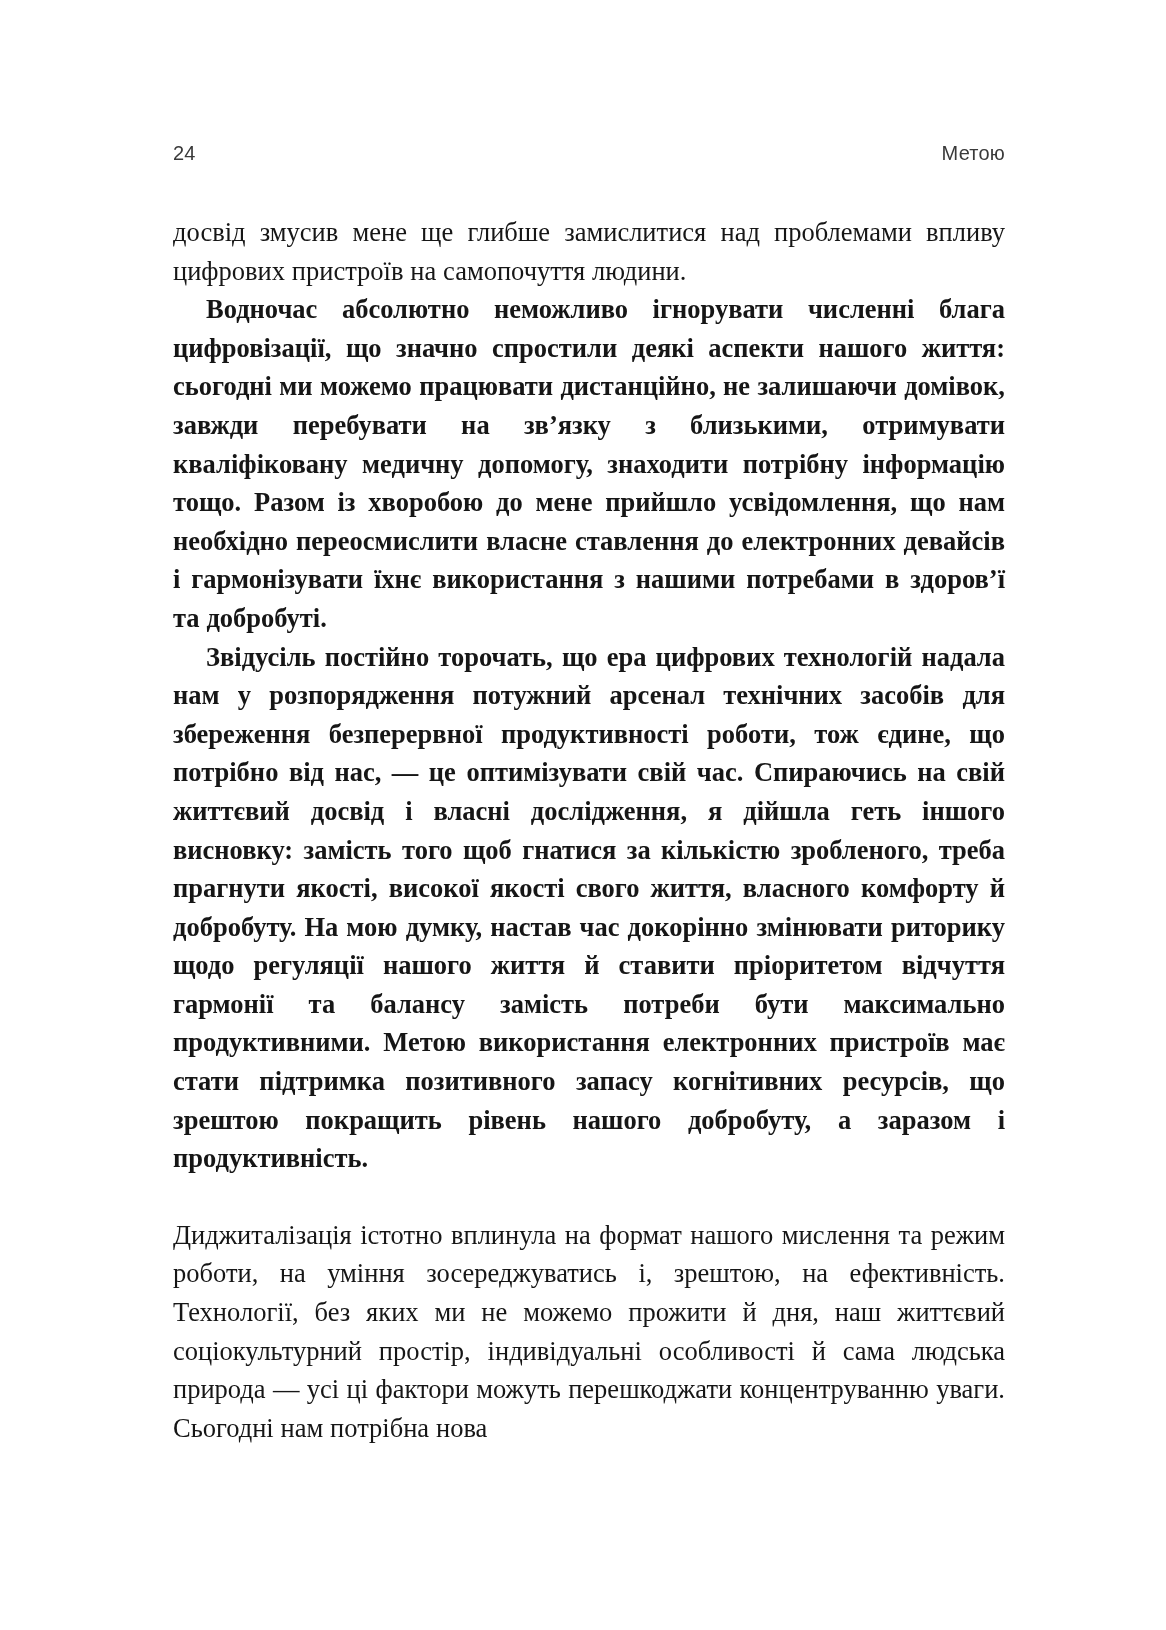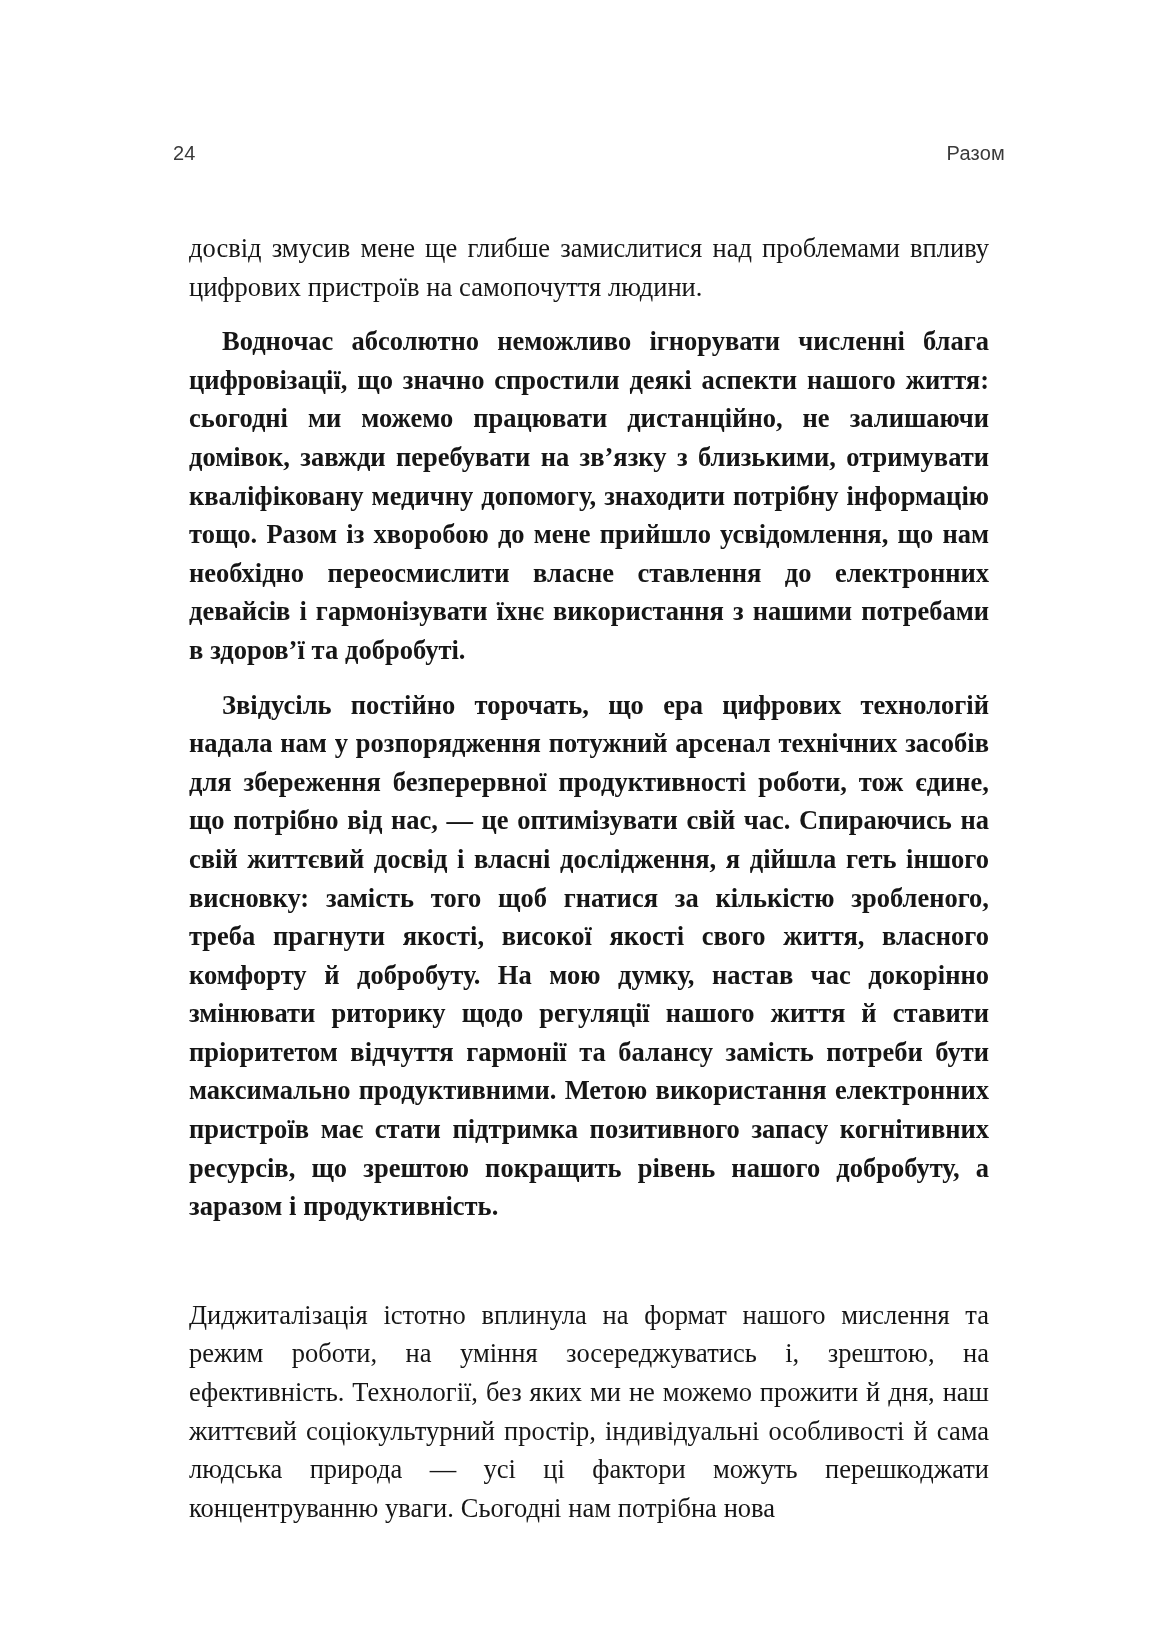--- a/index.html
+++ b/index.html
@@ -40,21 +40,21 @@
     font-size: 20px;
     color: #3a3a3a;
   }
   .textblock {
     position: absolute;
     top: 213px;
     left: 173px;
     width: 832px;
   }
   .para {
-    margin: 16px;
+    margin: 0;
     font-family: "Liberation Serif", "DejaVu Serif", serif;
     font-size: 26.5px;
     line-height: 38.6px;
     color: #161616;
     text-align: justify;
     text-justify: inter-word;
     word-spacing: 0.2px;
     -webkit-hyphens: none;
     hyphens: none;
   }
@@ -69,21 +69,21 @@
     height: 38px;
   }
 </style>
 </head>
 <body>
 
 <div class="page">
 
   <div class="running-head">
     <span class="folio">24</span>
-    <span class="head-title">Разом</span>
+    <span class="head-title">Метою</span>
   </div>
 
   <div class="textblock">
     <p class="para noindent">досвід змусив мене ще глибше замислитися над проблемами впливу цифрових пристроїв на самопочуття людини.</p>
     <p class="para indent">Водночас абсолютно неможливо ігнорувати численні блага цифровізації, що значно спростили деякі аспекти нашого життя: сьогодні ми можемо працювати дистанційно, не залишаючи домівок, завжди перебувати на зв’язку з близькими, отримувати кваліфіковану медичну допомогу, знаходити потрібну інформацію тощо. Разом із хворобою до мене прийшло усвідомлення, що нам необхідно переосмислити власне ставлення до електронних девайсів і гармонізувати їхнє використання з нашими потребами в здоров’ї та добробуті.</p>
     <p class="para indent">Звідусіль постійно торочать, що ера цифрових технологій надала нам у розпорядження потужний арсенал технічних засобів для збереження безперервної продуктивності роботи, тож єдине, що потрібно від нас, — це оптимізувати свій час. Спираючись на свій життєвий досвід і власні дослідження, я дійшла геть іншого висновку: замість того щоб гнатися за кількістю зробленого, треба прагнути якості, високої якості свого життя, власного комфорту й добробуту. На мою думку, настав час докорінно змінювати риторику щодо регуляції нашого життя й ставити пріоритетом відчуття гармонії та балансу замість потреби бути максимально продуктивними. Метою використання електронних пристроїв має стати підтримка позитивного запасу когнітивних ресурсів, що зрештою покращить рівень нашого добробуту, а заразом і продуктивність.</p>
     <div class="gap"></div>
     <p class="para noindent">Диджиталізація істотно вплинула на формат нашого мислення та режим роботи, на уміння зосереджуватись і, зрештою, на ефективність. Технології, без яких ми не можемо прожити й дня, наш життєвий соціокультурний простір, індивідуальні особливості й сама людська природа — усі ці фактори можуть перешкоджати концентруванню уваги. Сьогодні нам потрібна нова</p>
   </div>
 

